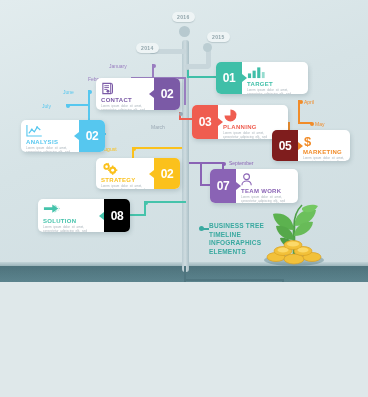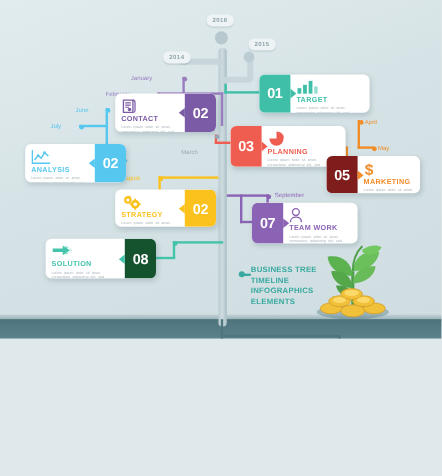--- a/index.html
+++ b/index.html
@@ -298,21 +298,21 @@
       </div>
       <div class="card left" style="left: 38px; top: 199px; width: 92px; height: 33px;">
         <div class="body">
       <svg class="ico" viewBox="0 0 20 14">
         <path d="M1 4.5h9V1.6L16.5 6 10 10.4V7.5H1z" fill="#45c3ab"></path>
         <path d="M12.5 1.5l6 4.5-6 4.5V8H17V4h-4.5z" fill="#45c3ab" opacity=".5"></path>
           </svg>
       <div class="ttl" style="color:#45c3ab">SOLUTION</div>
       <div class="lorem">Lorem ipsum dolor sit amet, consectetur adipiscing elit, sed do eiusmod tempor incididunt ut labore.</div>
     </div>
-        <div class="num" style="background:#14532d">08</div>
+        <div class="num" style="background:#000000">08</div>
         <div class="beak" style="right: 26px; border-right: 5px solid rgb(69, 195, 171);"></div>
       </div>
     </div>
 
   <div class="title-lead"></div>
   <div class="title-dot"></div>
   <div class="bigtitle">
     <div>BUSINESS TREE</div>
     <div>TIMELINE</div>
     <div>INFOGRAPHICS</div>

